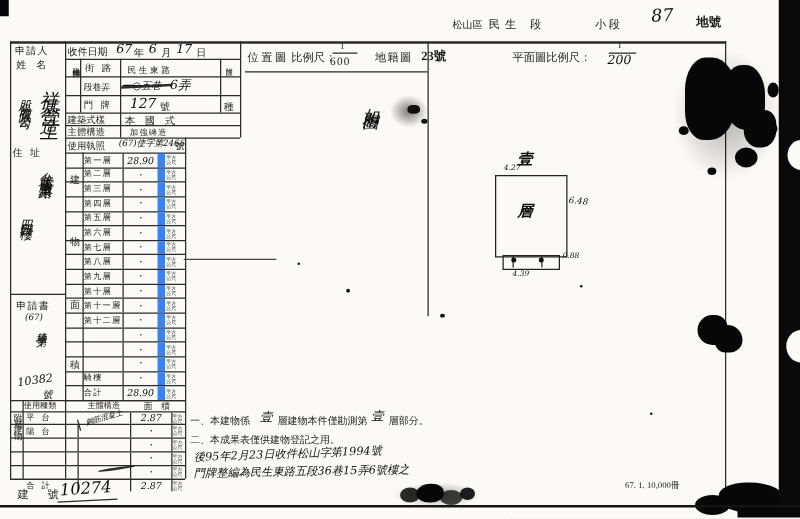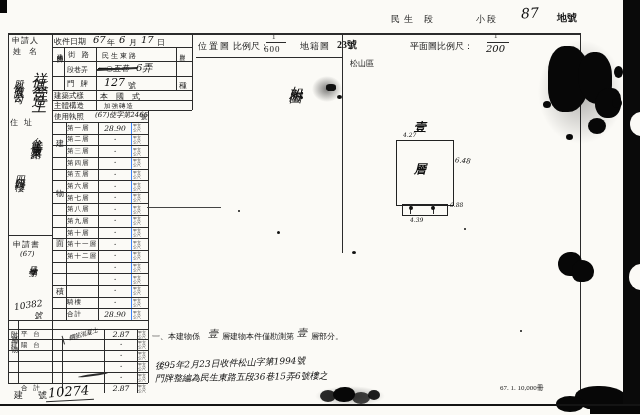--- a/index.html
+++ b/index.html
@@ -10,40 +10,40 @@
   .bold{font-weight:bold;}
   .hw{font-family:"DejaVu Serif",serif;font-style:italic;color:#0e0e0e;}
   .vt{writing-mode:vertical-rl;text-orientation:upright;}
   .hl,.vl{position:absolute;background:#2b2b2b;}
   .blot{position:absolute;background:#070707;}
   #floor-rows{position:absolute;left:52px;top:122px;width:96px;height:198px;
       display:flex;flex-direction:column;}
   .frow{display:flex;flex:1;border-top:1px solid #2b2b2b;align-items:center;}
   .flab{width:46px;font-size:6.5px;letter-spacing:1px;padding-left:15px;box-sizing:border-box;}
   .fval{width:34px;height:100%;font-size:7.5px;display:flex;align-items:center;justify-content:center;
-        border-left:1px solid #2b2b2b;border-right:1px solid #3b82f6;box-sizing:border-box;}
+        border-left:1px solid #2b2b2b;border-right:6px solid #3b82f6;box-sizing:border-box;}
   .funit{width:10px;font-size:4px;line-height:4px;word-break:break-all;color:#333;padding-left:1px;}
   #annex-rows{position:absolute;left:8px;top:329px;width:140px;height:54px;
       display:flex;flex-direction:column;}
   .arow{display:flex;flex:1;border-top:1px solid #2b2b2b;align-items:center;}
   .alab{width:54px;font-size:6.5px;letter-spacing:2px;padding-left:13px;box-sizing:border-box;}
   .astru{width:42px;height:100%;font-size:6px;display:flex;align-items:center;justify-content:center;
         border-left:1px solid #2b2b2b;box-sizing:border-box;}
   .aval{width:34px;height:100%;font-size:7.5px;display:flex;align-items:center;justify-content:center;
         border-left:1px solid #2b2b2b;border-right:1px solid #2b2b2b;box-sizing:border-box;}
   .aunit{width:9px;font-size:4px;line-height:4px;word-break:break-all;color:#333;}
   .diag{transform:rotate(-16deg);}
   .speck{position:absolute;background:#101010;border-radius:50%;}
 </style>
 </head>
 <body>
 
 <div class="pg">
 
-  <div class="abs t" style="left:350px;top:14px;font-size:8px;margin-top:44px;">松山區</div>
+  <div class="abs t" style="left:362px;top:14px;font-size:8px;">松山區</div>
   <div class="abs t" style="left:391px;top:13px;font-size:9px;letter-spacing:4px;">民生</div>
   <div class="abs t" style="left:424px;top:13px;font-size:9px;">段</div>
   <div class="abs t" style="left:476px;top:13px;font-size:9px;letter-spacing:2px;text-align:center;">小段</div>
   <div class="abs t hw" style="left:521px;top:5px;font-size:14px;transform:rotate(-3deg);">87</div>
   <div class="abs t bold" style="left:557px;top:11px;font-size:10px;">地號</div>
 
   <div class="hl" style="left:8px;top:33px;width:573px;height:1.5px;"></div>
   <div class="vl" style="left:580px;top:33px;width:1px;height:357px;"></div>
   <div class="vl" style="left:8px;top:33px;width:1px;height:350px;"></div>
   <div class="vl" style="left:52px;top:33px;width:1px;height:350px;"></div>
@@ -194,20 +194,25 @@
         <span class="fval">・</span>
         <span class="funit">平方公尺</span>
       </div>
       <div class="frow">
         <span class="flab">合計</span>
         <span class="fval hw">28.90</span>
         <span class="funit">平方公尺</span>
       </div>
     </div>
 
+  <div class="abs" style="left:8px;top:320px;width:140px;height:9px;display:flex;align-items:center;">
+    <span style="width:54px;padding-left:11px;font-size:6.5px;box-sizing:border-box;">使用種類</span>
+    <span style="width:42px;font-size:6.5px;text-align:center;">主體構造</span>
+    <span style="width:43px;font-size:7px;text-align:center;">面　積</span>
+  </div>
   <div class="abs t vt" style="left:9px;top:325px;font-size:7px;letter-spacing:5px;">附屬建物</div>
   <div id="annex-rows">
       <div class="arow">
         <span class="alab">平 台</span>
         <span class="astru diag hw">鋼筋混凝土</span>
         <span class="aval hw">2.87</span>
         <span class="aunit">平方公尺</span>
       </div>
       <div class="arow">
         <span class="alab">陽 台</span>
@@ -271,20 +276,21 @@
   <div class="abs t hw bold" style="left:414px;top:161px;font-size:12px;">層</div>
   <div class="abs t hw" style="left:455px;top:157px;font-size:7px;transform:rotate(6deg);">6.48</div>
   <div class="abs t hw" style="left:450px;top:201px;font-size:6px;">0.88</div>
   <div class="abs t hw" style="left:410px;top:216px;font-size:6px;">4.39</div>
 
   <div class="abs t" style="left:152px;top:331px;font-size:8px;">一、本建物係</div>
   <div class="abs t hw" style="left:208px;top:327px;font-size:10px;">壹</div>
   <div class="abs t" style="left:222px;top:331px;font-size:8px;text-align:center;">層建物本件僅勘測第</div>
   <div class="abs t hw" style="left:297px;top:326px;font-size:10px;">壹</div>
   <div class="abs t" style="left:311px;top:331px;font-size:8px;">層部分。</div>
+  <div class="abs t" style="left:152px;top:346px;font-size:8px;">二、本成果表僅供建物登記之用。</div>
   <div class="abs t hw" style="left:155px;top:357px;font-size:9px;transform:rotate(-2deg);">後95年2月23日收件松山字第1994號</div>
   <div class="abs t hw" style="left:155px;top:371px;font-size:9px;transform:rotate(-1deg);">門牌整編為民生東路五段36巷15弄6號樓之</div>
 
   <div class="abs t" style="left:500px;top:383px;font-size:7px;">67. 1. 10,000冊</div>
 
   <div class="blot" style="left:0;top:0;width:7px;height:13px;"></div>
   <div class="hl" style="left:147px;top:207px;width:74px;height:1px;background:#444;"></div>
   <div class="abs" style="left:538px;top:40px;width:86px;height:104px;background:radial-gradient(closest-side,rgba(0,0,0,0.3),transparent);"></div>
   <div class="blot" style="left:548px;top:46px;width:42px;height:66px;border-radius:45% 55% 60% 40%;"></div>
   <div class="blot" style="left:578px;top:52px;width:34px;height:52px;border-radius:50% 50% 40% 60%;"></div>

